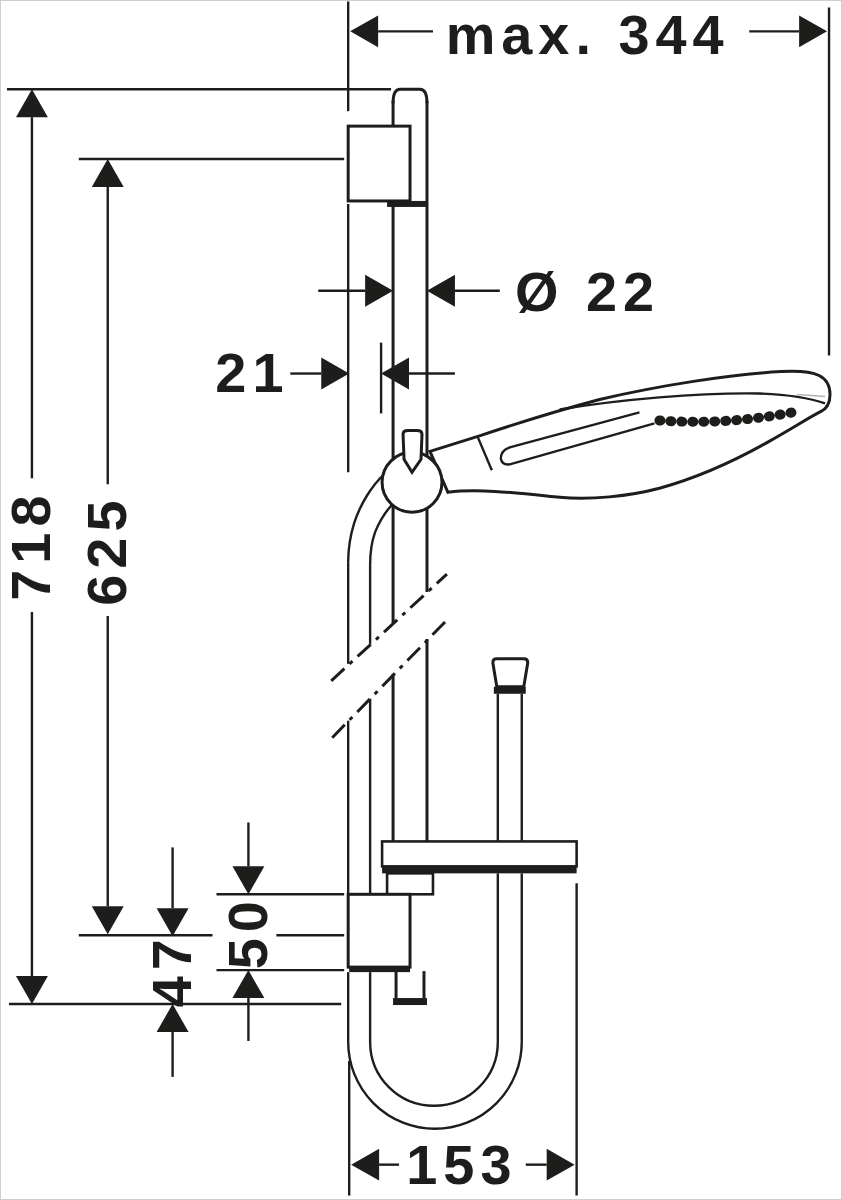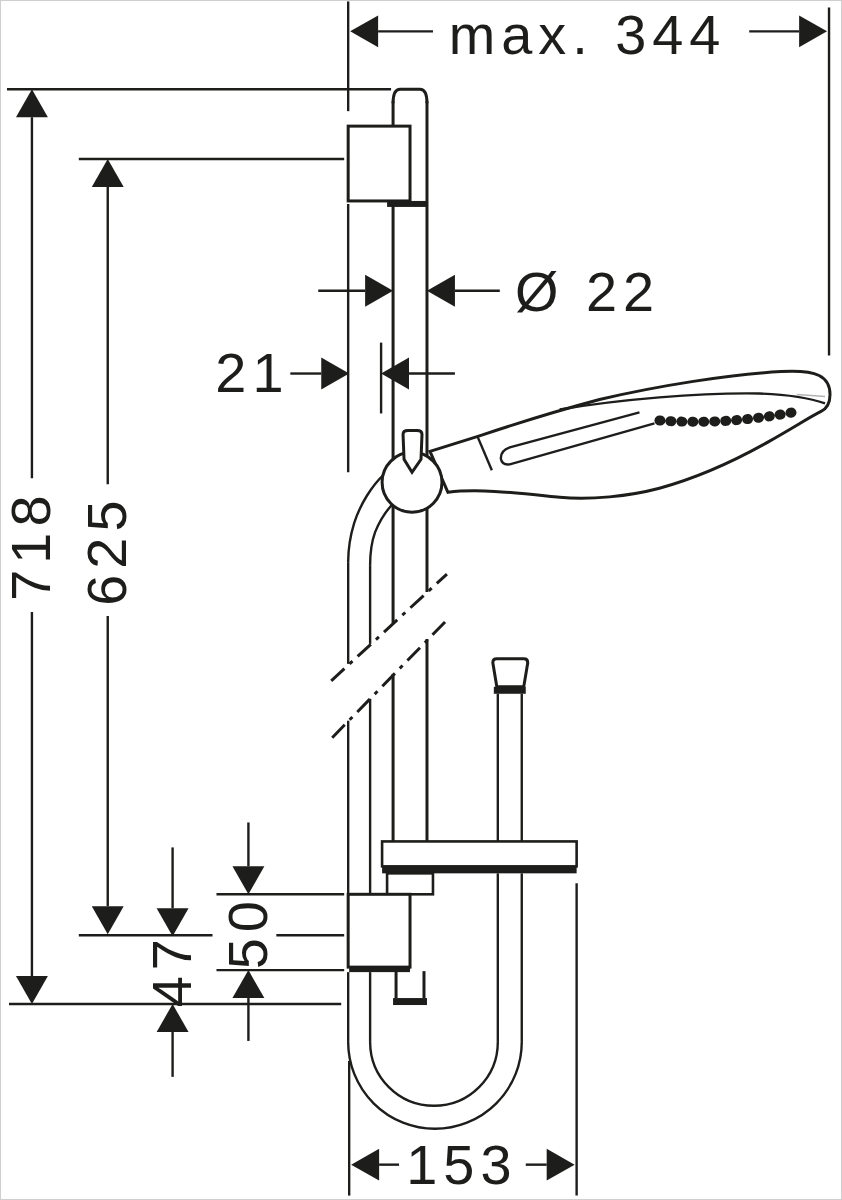--- a/index.html
+++ b/index.html
@@ -3,20 +3,21 @@
 <meta charset="utf-8">
 <style>
   html,body{margin:0;padding:0;background:#ffffff;}
   .page{
     position:relative;
     width:842px;height:1200px;
     box-sizing:border-box;
     border:1px solid #cfcfcf;
     background:#ffffff;
     font-family:"Liberation Sans", sans-serif;
+    font-weight:bold;
   }
   svg{display:block;width:100%;height:100%;}
   .ln{stroke:#1d1d1b;stroke-width:2.4;fill:none;}
   .ol{stroke:#1d1d1b;stroke-width:3;fill:none;}
   .wh{stroke:#1d1d1b;stroke-width:3;fill:#ffffff;}
   .wh2{stroke:#1d1d1b;stroke-width:2.6;fill:#ffffff;}
   .fl{fill:#1d1d1b;stroke:none;}
   .dashdot{stroke:#1d1d1b;stroke-width:3;fill:none;stroke-dasharray:18 7 4 7;}
   .noz{stroke:#1d1d1b;stroke-width:10;fill:none;stroke-linecap:round;stroke-dasharray:1 10;}
   .faint{stroke:#b3b3b3;stroke-width:1.5;fill:none;}

